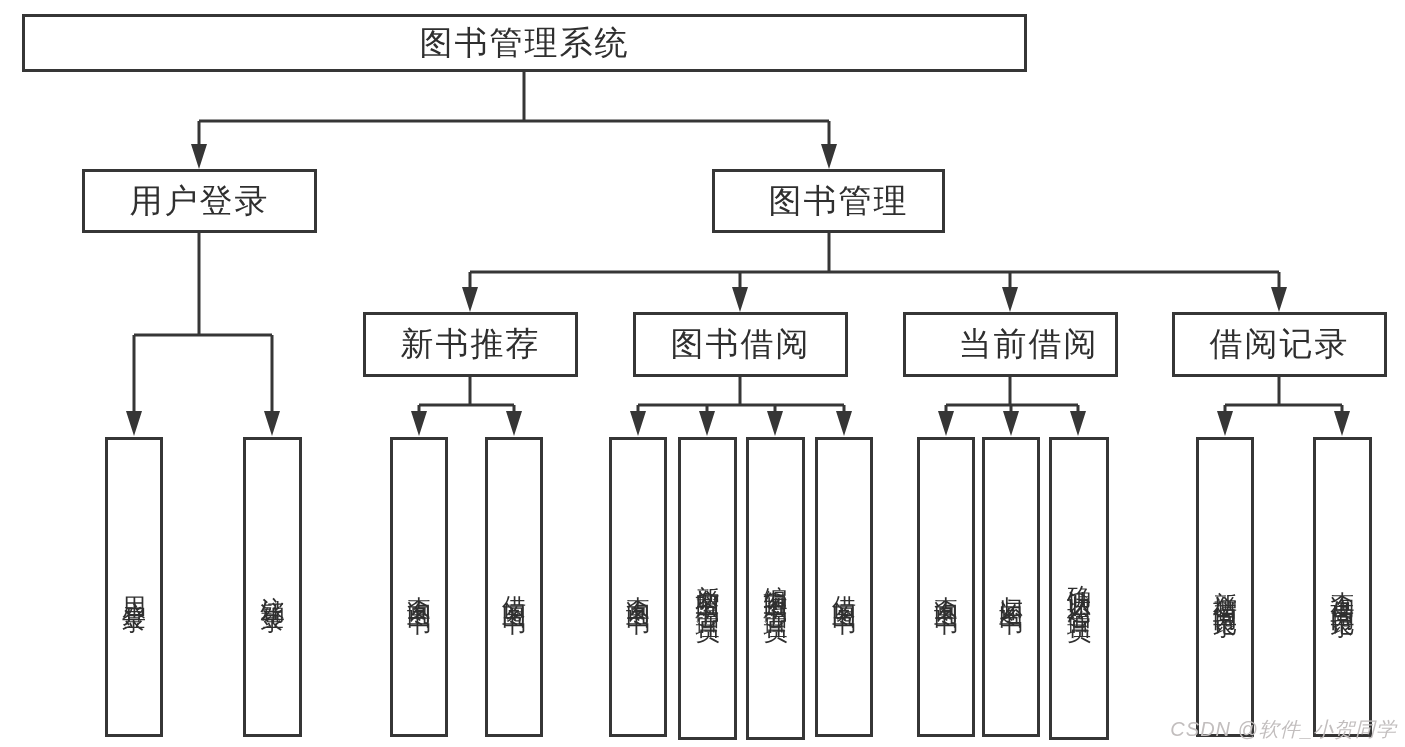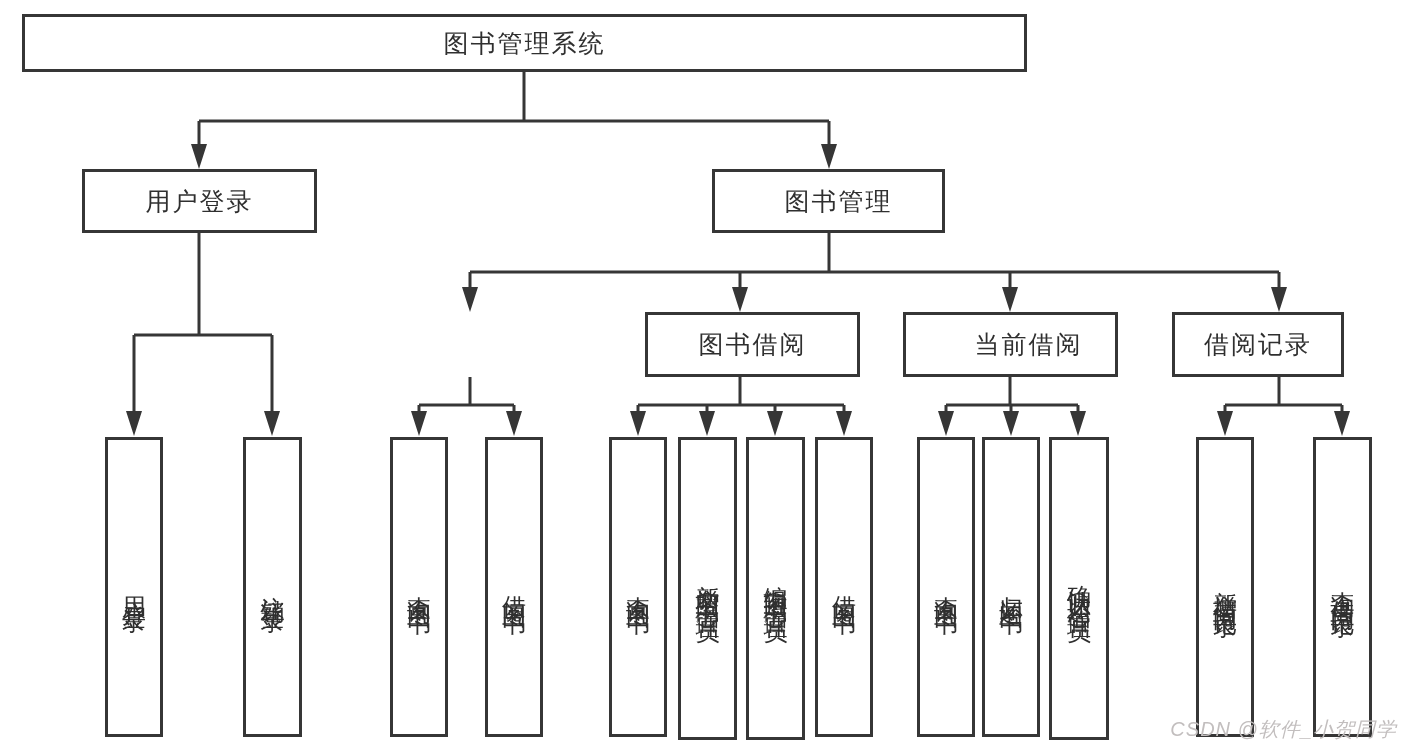--- a/index.html
+++ b/index.html
@@ -14,21 +14,21 @@
   .connectors .line{fill:none;stroke:#363636;stroke-width:3;}
   .connectors .arrow{fill:#363636;stroke:none;}
   .node{
     position:absolute;
     box-sizing:border-box;
     border:3px solid #363636;
     background:#ffffff;
     display:flex;align-items:center;justify-content:center;
     color:#2f2f2f;
   }
-  .h-label{font-size:25px;letter-spacing:2px;white-space:nowrap;}
+  .h-label{font-size:33px;letter-spacing:2px;white-space:nowrap;}
   .leaf .v-label{
     writing-mode:vertical-rl;
     font-size:24px;
     letter-spacing:5px;
     line-height:1;
     white-space:nowrap;
   }
   .watermark{
     position:absolute;
     right:8px;bottom:4px;
@@ -72,27 +72,30 @@
     <span class="h-label">图书管理系统</span>
   </div>
 
   <div class="node" style="left:82px;top:169px;width:235px;height:64px;">
     <span class="h-label">用户登录</span>
   </div>
   <div class="node" style="left:712px;top:169px;width:233px;height:64px;padding-left:20px;">
     <span class="h-label">图书管理</span>
   </div>
 
-  <div class="node" style="left:633px;top:312px;width:215px;height:65px;margin-left:12px;">
+  <div class="node" style="left:363px;top:312px;width:215px;height:65px;">
+    <span class="h-label">新书推荐</span>
+  </div>
+  <div class="node" style="left:633px;top:312px;width:215px;height:65px;">
     <span class="h-label">图书借阅</span>
   </div>
   <div class="node" style="left:903px;top:312px;width:215px;height:65px;padding-left:36px;">
     <span class="h-label">当前借阅</span>
   </div>
-  <div class="node" style="left:1172px;top:312px;width:172px;height:65px;">
+  <div class="node" style="left:1172px;top:312px;width:215px;height:65px;">
     <span class="h-label">借阅记录</span>
   </div>
 
   <div class="node leaf" style="left:105px;top:437px;width:58px;height:300px;">
     <span class="v-label">用户登录</span>
   </div>
   <div class="node leaf" style="left:243px;top:437px;width:59px;height:300px;">
     <span class="v-label">注销登录</span>
   </div>
 

